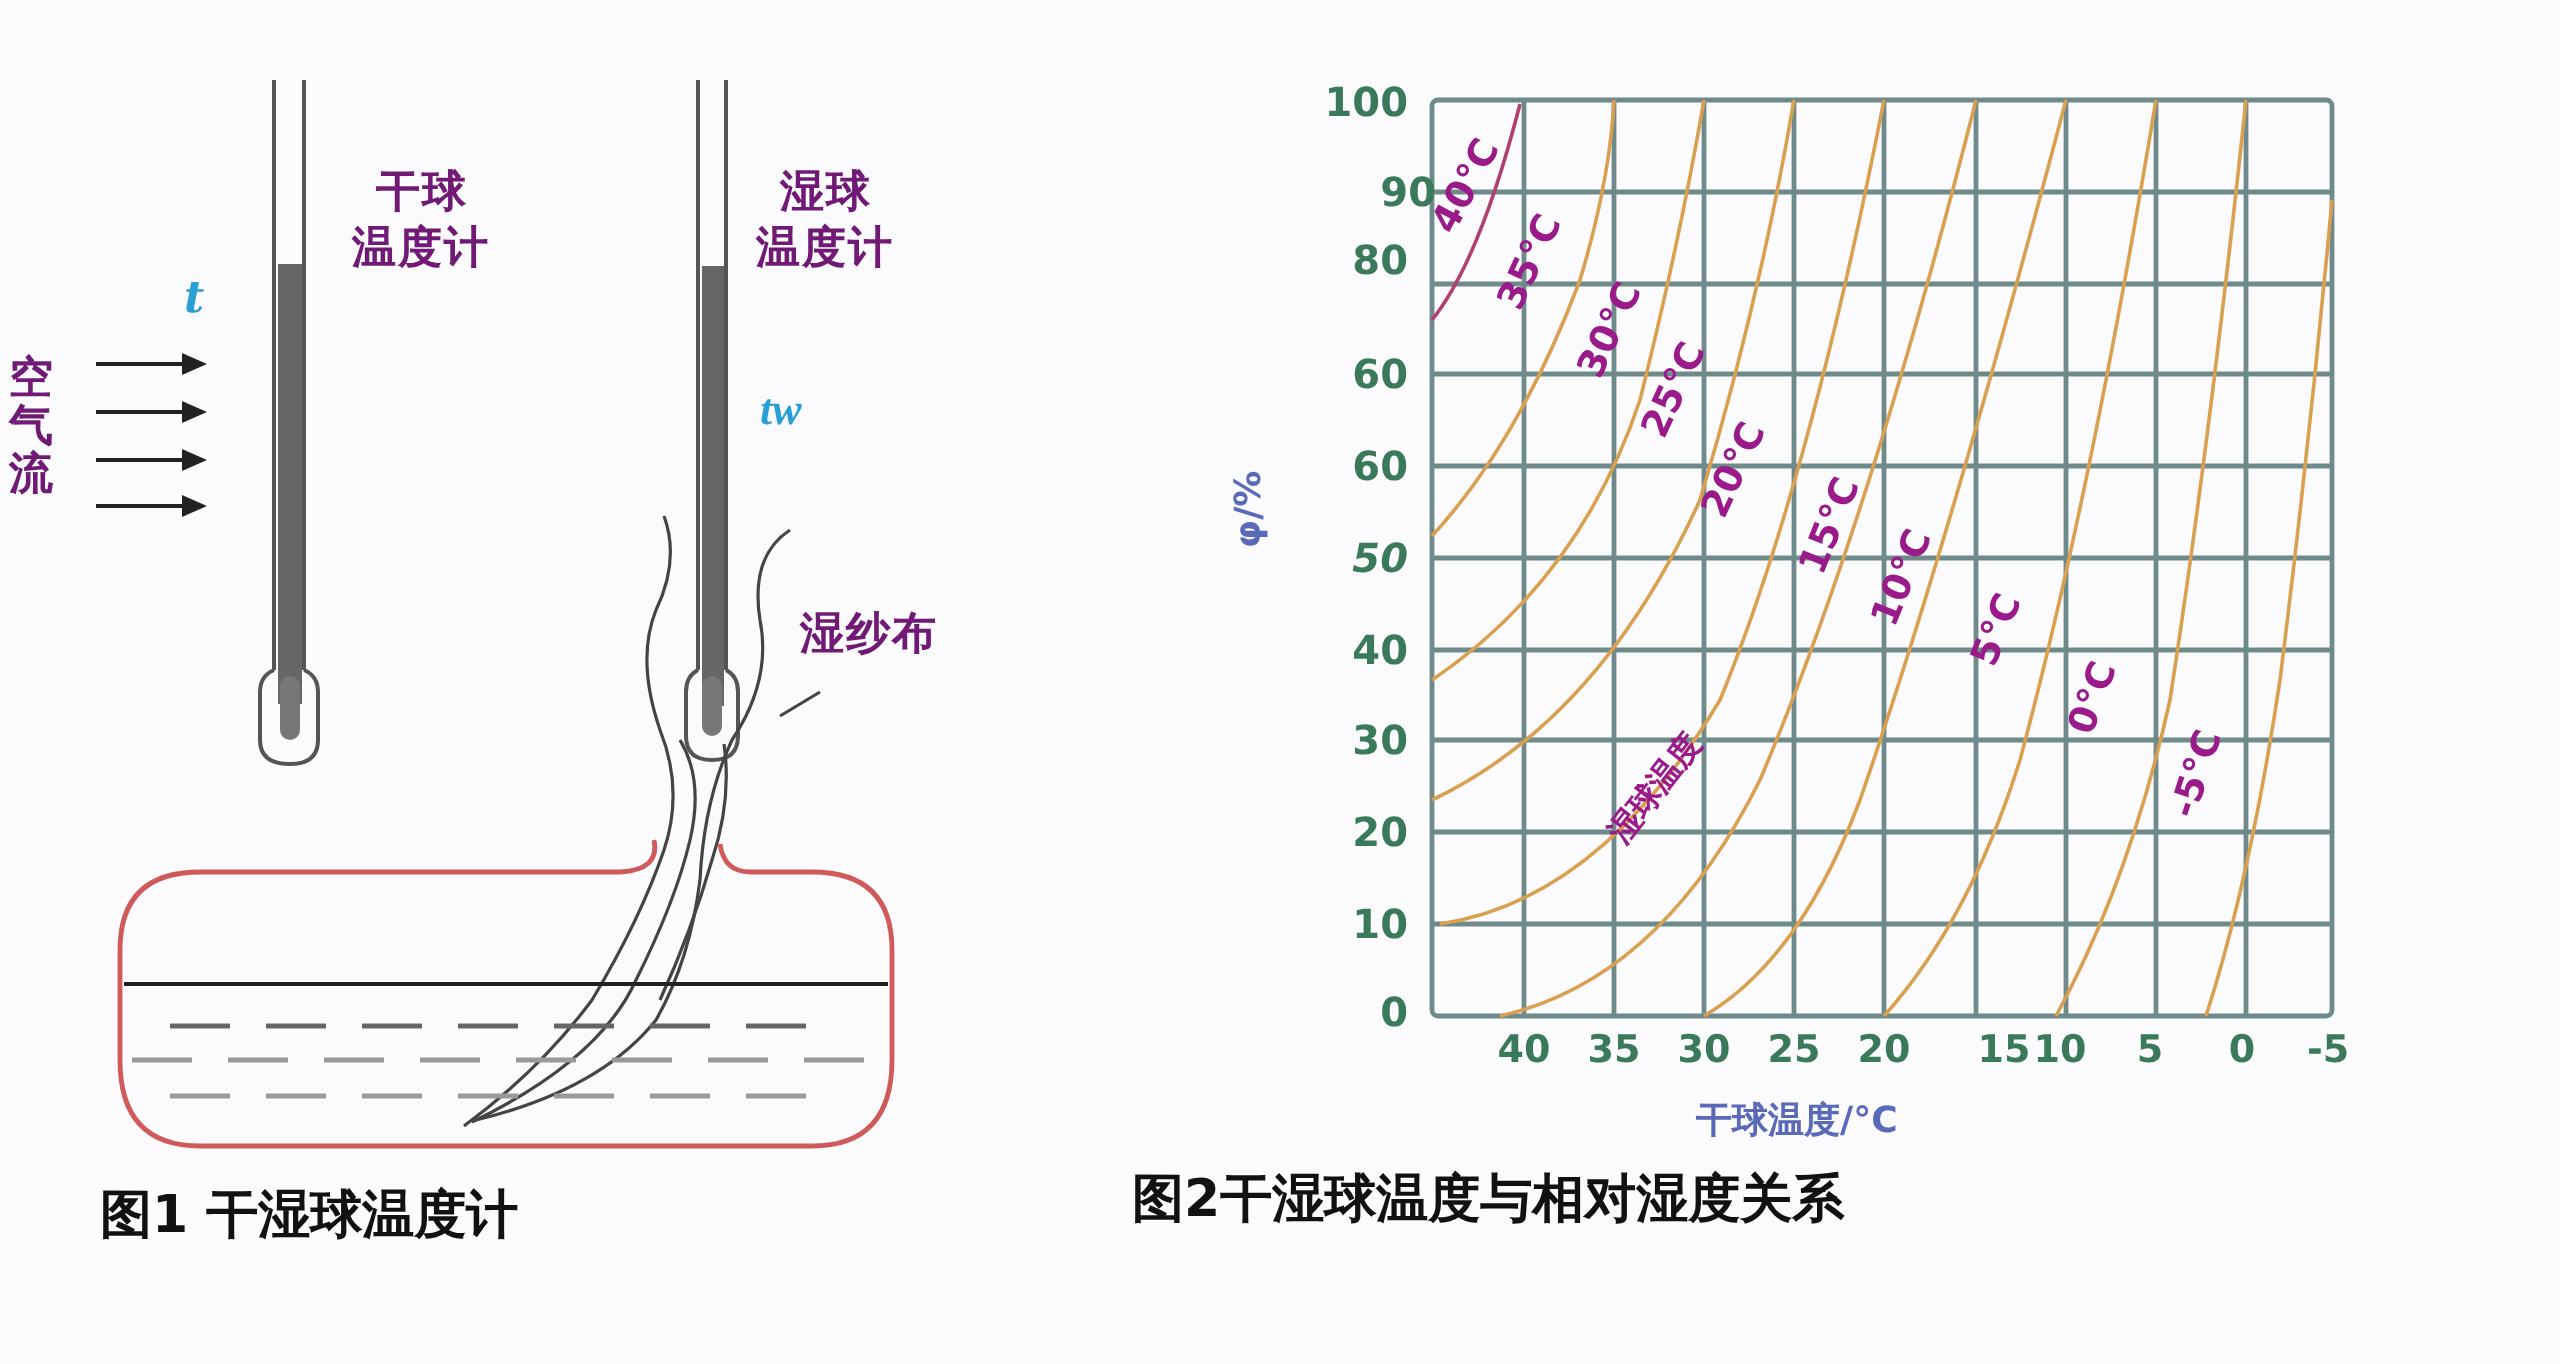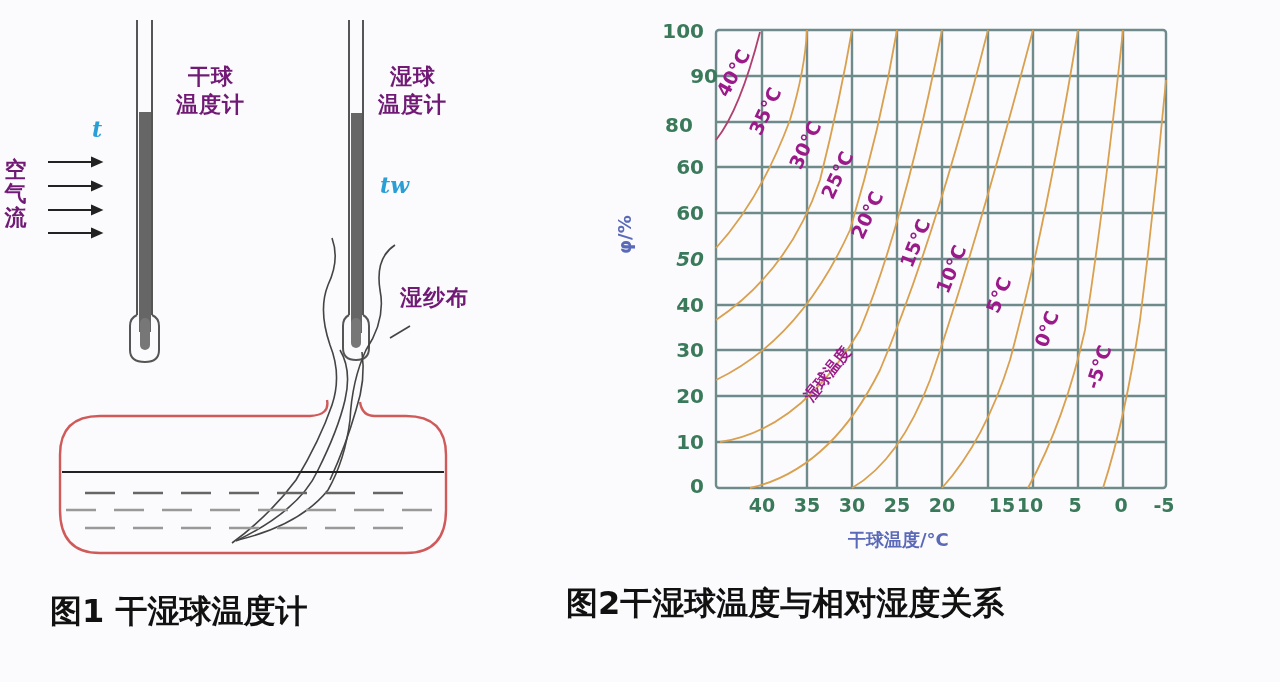--- a/index.html
+++ b/index.html
@@ -1,27 +1,27 @@
 <!DOCTYPE html>
 <html><head>
 <meta charset="utf-8">
 <style>
   html, body { margin:0; padding:0; }
   body { width:1280px; height:682px; background:#fbfbfd; position:relative; overflow:hidden;
          font-family:"DejaVu Sans", sans-serif; }
-  .panel { position:absolute; }
+  .panel { position:absolute;margin-top:20px; }
   #fig1 { left:0; top:0; width:560px; height:570px; }
   #fig2 { left:600px; top:0; width:680px; height:570px; }
   svg { position:absolute; left:0; top:0; overflow:visible; }
   .cn-label { position:absolute; color:#701a75; font-weight:bold; font-size:22px; line-height:26px;
               font-family:"DejaVu Sans", sans-serif; letter-spacing:1px; }
   .sym { position:absolute; color:#2a9fd6; font-style:italic; font-weight:bold; font-size:22px;
          font-family:"DejaVu Serif", serif; }
   .vert { width:24px; text-align:center; line-height:24px; }
-  .caption { position:absolute; color:#111; font-weight:bold; font-size:32px; white-space:nowrap;
+  .caption { position:absolute; color:#111; font-weight:bold; font-size:26px; white-space:nowrap;
              font-family:"DejaVu Sans", sans-serif; }
   .ytick { position:absolute; color:#3a7a5a; font-weight:bold; font-size:20px; text-align:right; width:50px;
            font-family:"DejaVu Sans", sans-serif; }
   .xtick { position:absolute; color:#3a7a5a; font-weight:bold; font-size:19px; text-align:center; width:40px;
            font-family:"DejaVu Sans", sans-serif; }
   .axis-label { position:absolute; color:#5a6ab8; font-weight:bold; font-size:18px; white-space:nowrap;
                 font-family:"DejaVu Sans", sans-serif; }
   .curve-label { position:absolute; color:#9a1a8a; font-weight:bold; font-size:19px; white-space:nowrap;
                  transform-origin:center center; font-family:"DejaVu Sans", sans-serif; }
 </style>
@@ -73,21 +73,21 @@
       <line x1="48" y1="233" x2="92" y2="233"></line>
         <polygon points="92,229 101,233 92,237"></polygon>
     </g>
   </svg>
 
   <div class="cn-label" style="left:188px;top:64px;">干球</div>
   <div class="cn-label" style="left:176px;top:92px;">温度计</div>
   <div class="cn-label" style="left:390px;top:64px;">湿球</div>
   <div class="cn-label" style="left:378px;top:92px;">温度计</div>
   <div class="sym" style="left:92px;top:116px;">t</div>
-  <div class="sym" style="left:380px;top:172px;">tw</div>
+  <div class="sym" style="left:380px;top:172px;font-family:Liberation Serif, serif;">tw</div>
   <div class="cn-label vert" style="left:4px;top:158px;">
     <div>空</div>
     <div>气</div>
     <div>流</div>
   </div>
   <div class="cn-label" style="left:400px;top:285px;">湿纱布</div>
 </div>
 
 <div class="caption" style="left:50px;top:590px;">图1 干湿球温度计</div>
 
@@ -123,21 +123,21 @@
       <path d="M750 488 Q830 470 880 370 Q935 240 988 30" stroke="#d9a050"></path>
       <path d="M852 488 Q900 460 930 380 Q975 250 1033 30" stroke="#d9a050"></path>
       <path d="M942 488 Q985 440 1010 360 Q1045 230 1078 30" stroke="#d9a050"></path>
       <path d="M1028 488 Q1065 420 1085 330 Q1105 200 1123 30" stroke="#d9a050"></path>
       <path d="M1103 488 Q1125 420 1140 320 Q1155 200 1166 80" stroke="#d9a050"></path>
     </g>
   </svg>
 
   <div class="ytick" style="left:54px;top:19px;">100</div>
   <div class="ytick" style="left:68px;top:64px;">90</div>
-  <div class="ytick" style="left:54px;top:113px;text-align:center;">80</div>
+  <div class="ytick" style="left:54px;top:98px;">80</div>
   <div class="ytick" style="left:54px;top:155px;">60</div>
   <div class="ytick" style="left:54px;top:201px;">60</div>
   <div class="ytick" style="left:54px;top:247px;font-style:italic;">50</div>
   <div class="ytick" style="left:54px;top:293px;">40</div>
   <div class="ytick" style="left:54px;top:338px;">30</div>
   <div class="ytick" style="left:54px;top:384px;">20</div>
   <div class="ytick" style="left:54px;top:430px;">10</div>
   <div class="ytick" style="left:54px;top:474px;">0</div>
 
   <div class="xtick" style="left:142px;top:494px;">40</div>

